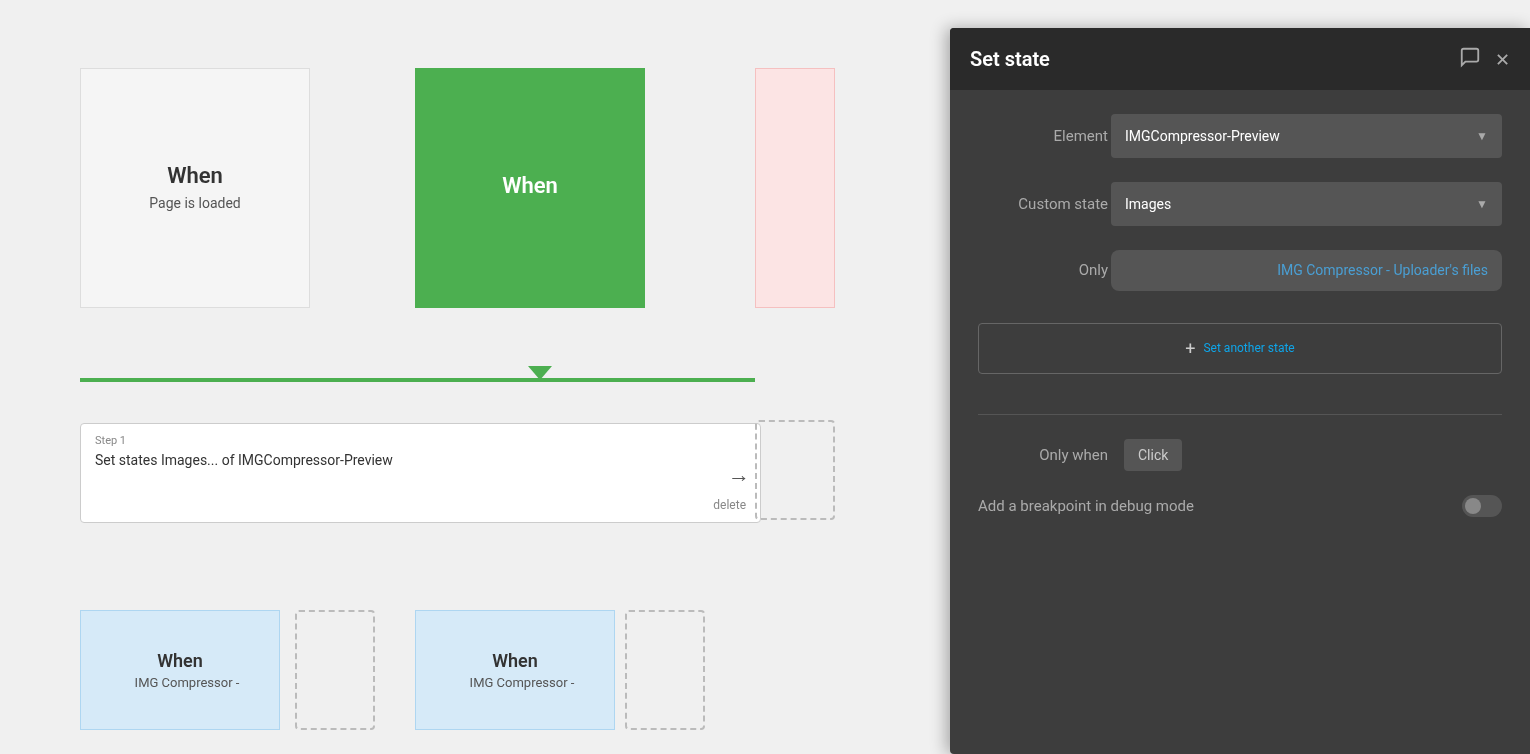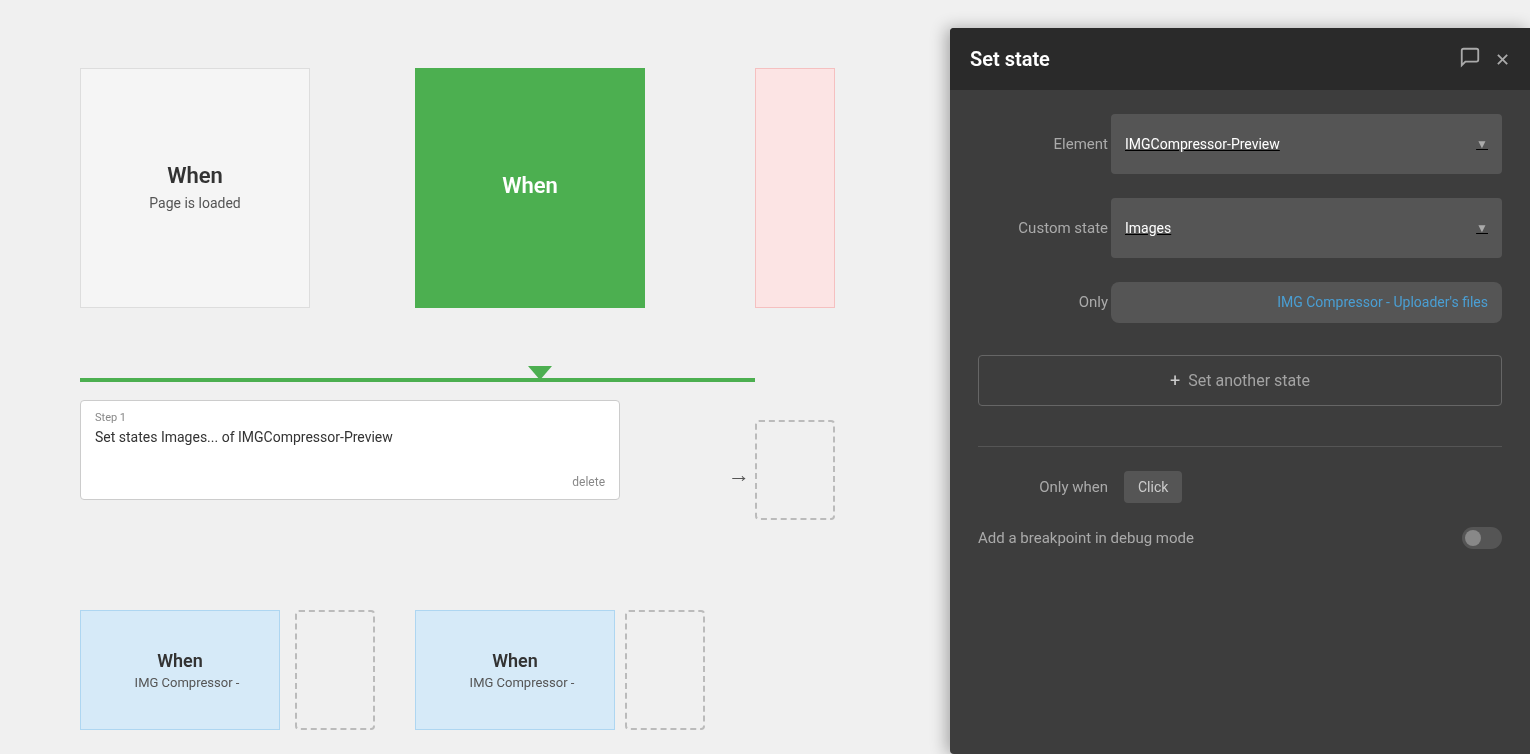--- a/index.html
+++ b/index.html
@@ -88,23 +88,23 @@
       width: 0;
       height: 0;
       border-left: 12px solid transparent;
       border-right: 12px solid transparent;
       border-top: 14px solid #4caf50;
     }
 
     
     .step-box {
       position: absolute;
-      top: 400px;
+      top: 423px;
       left: 80px;
-      width: 540px;
+      width: 681px;
       height: 100px;
       background: #fff;
       border: 1.5px solid #ccc;
       border-radius: 4px;
       padding: 10px 14px;
     }
     .step-label {
       font-size: 11px;
       color: #888;
       margin-bottom: 4px;
@@ -247,26 +247,25 @@
       font-size: 15px;
       color: #aaa;
       width: 130px;
       flex-shrink: 0;
     }
 
     .field-dropdown {
       flex: 1;
       background: #555;
       border-radius: 4px;
-      padding: 22px 14px;
+      padding: 14px 14px;
       display: flex;
       align-items: center;
       justify-content: space-between;
       cursor: pointer;
-      text-decoration: underline;
     }
     .field-dropdown-text {
       font-size: 14px;
       color: #fff;
     }
     .dropdown-arrow {
       color: #aaa;
       font-size: 12px;
       margin-left: 8px;
     }
@@ -290,22 +289,22 @@
       border-radius: 4px;
       padding: 14px 20px;
       display: flex;
       align-items: center;
       justify-content: center;
       cursor: pointer;
       margin-top: 8px;
       margin-bottom: 32px;
     }
     .set-another-btn-text {
-      font-size: 16px;
-      color: #a3a3a3;
+      font-size: 12px;
+      color: #0ea5e9;
     }
     .set-another-plus {
       font-size: 18px;
       color: #ccc;
       margin-right: 8px;
     }
 
     
     .panel-divider {
       height: 1px;

